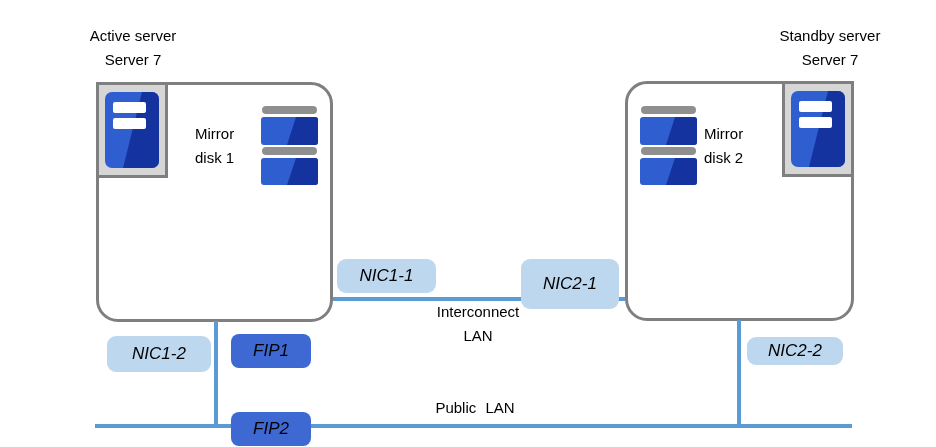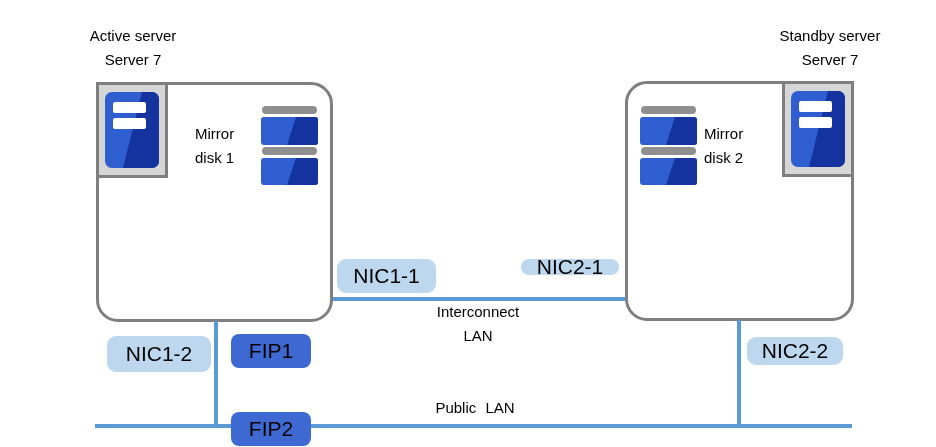--- a/index.html
+++ b/index.html
@@ -46,27 +46,28 @@
   .line-public       { left: 95px;  top: 424px; width: 757px; height: 4px; }
   .vline-1           { left: 214px; top: 321px; width: 4px;   height: 103px; }
   .vline-2           { left: 737px; top: 320px; width: 4px;   height: 104px; }
 
   
   .badge {
     position: absolute;
     display: flex;
     align-items: center;
     justify-content: center;
-    font-size: 21px;
+    font-size: 17px;
     white-space: nowrap;
+    font-style: italic;
   }
   .badge-nic { background: var(--badge-light); color: #000; border-radius: 9px; }
   .badge-fip { background: var(--badge-dark);  color: #000000; border-radius: 8px; }
   .nic1-1 { left: 337px; top: 259px; width: 99px; height: 34px; }
-  .nic2-1 { left: 521px; top: 259px; width: 98px; height: 16px; }
+  .nic2-1 { left: 521px; top: 259px; width: 98px; height: 50px; }
   .nic1-2 { left: 107px; top: 336px; width: 104px; height: 36px; }
   .nic2-2 { left: 747px; top: 337px; width: 96px; height: 28px; }
   .fip1   { left: 231px; top: 334px; width: 80px; height: 34px; }
   .fip2   { left: 231px; top: 380px; width: 80px; height: 34px; margin-top: 32px; }
 
   
   .icon-holder { position: absolute; line-height: 0; }
   .frame-1 { left: 96px;  top: 82px; }
   .frame-2 { left: 782px; top: 81px; }
   .disks-1 { left: 261px; top: 106px; }

